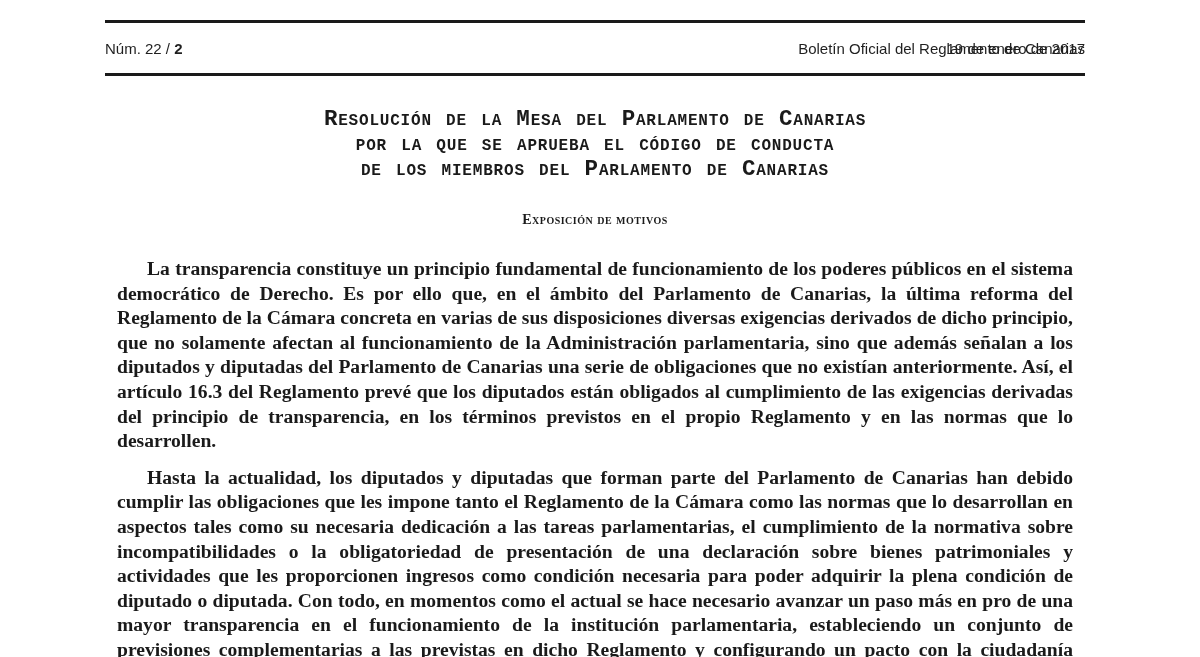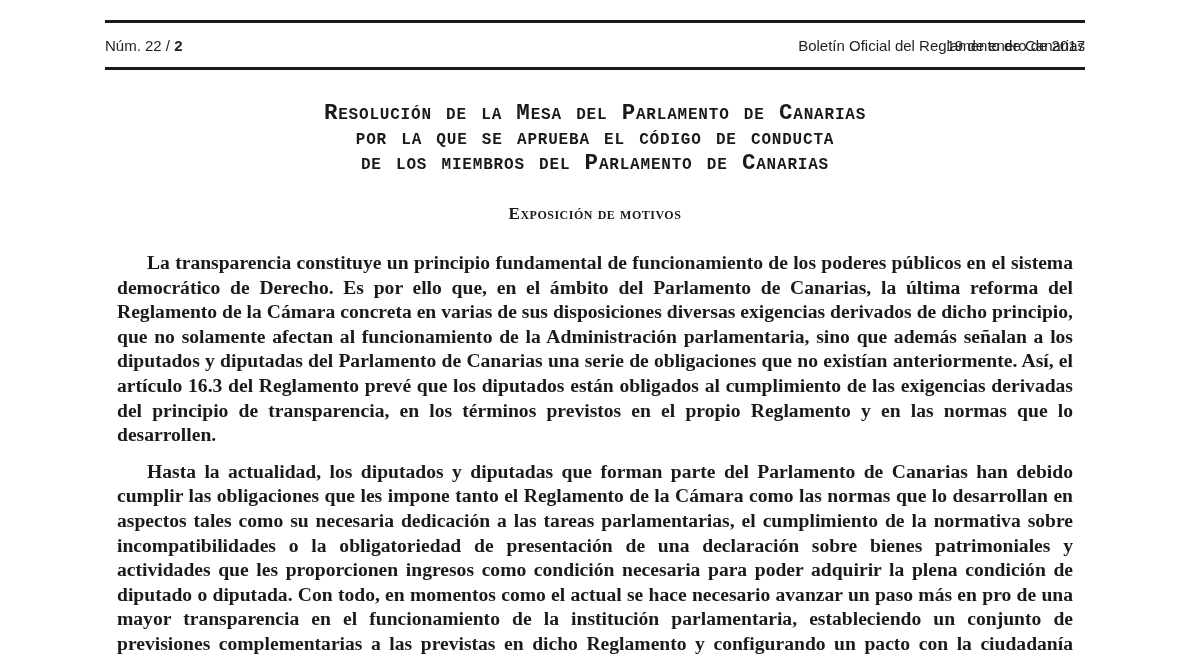--- a/index.html
+++ b/index.html
@@ -23,21 +23,21 @@
   .rule {
     height: 3px;
     background: #1a1a1a;
   }
   .rule-top { margin-top: 20px; }
   .header-row {
     position: relative;
     display: flex;
     align-items: center;
     justify-content: space-between;
-    height: 44px;
+    height: 50px;
     font-family: "Liberation Sans", sans-serif;
     font-size: 15px;
     color: #1f1f1f;
   }
   .h-left { z-index: 1; }
   .h-left b { font-weight: bold; }
   .h-center {
     position: absolute;
     left: 0;
     right: 0;
@@ -55,21 +55,21 @@
     letter-spacing: 0.8px;
     color: #1a1a1a;
   }
   .doc-title .t-line { display: block; }
   .section-heading {
     margin: 28px 0 0 0;
     text-align: center;
     font-family: "Liberation Serif", serif;
     font-weight: bold;
     font-variant: small-caps;
-    font-size: 17px;
+    font-size: 14px;
     line-height: 20px;
     letter-spacing: 0.5px;
     color: #1a1a1a;
   }
   .body-text {
     margin-top: 27px;
     font-size: 19.6px;
     line-height: 24.6px;
     text-align: justify;
     color: #1a1a1a;

